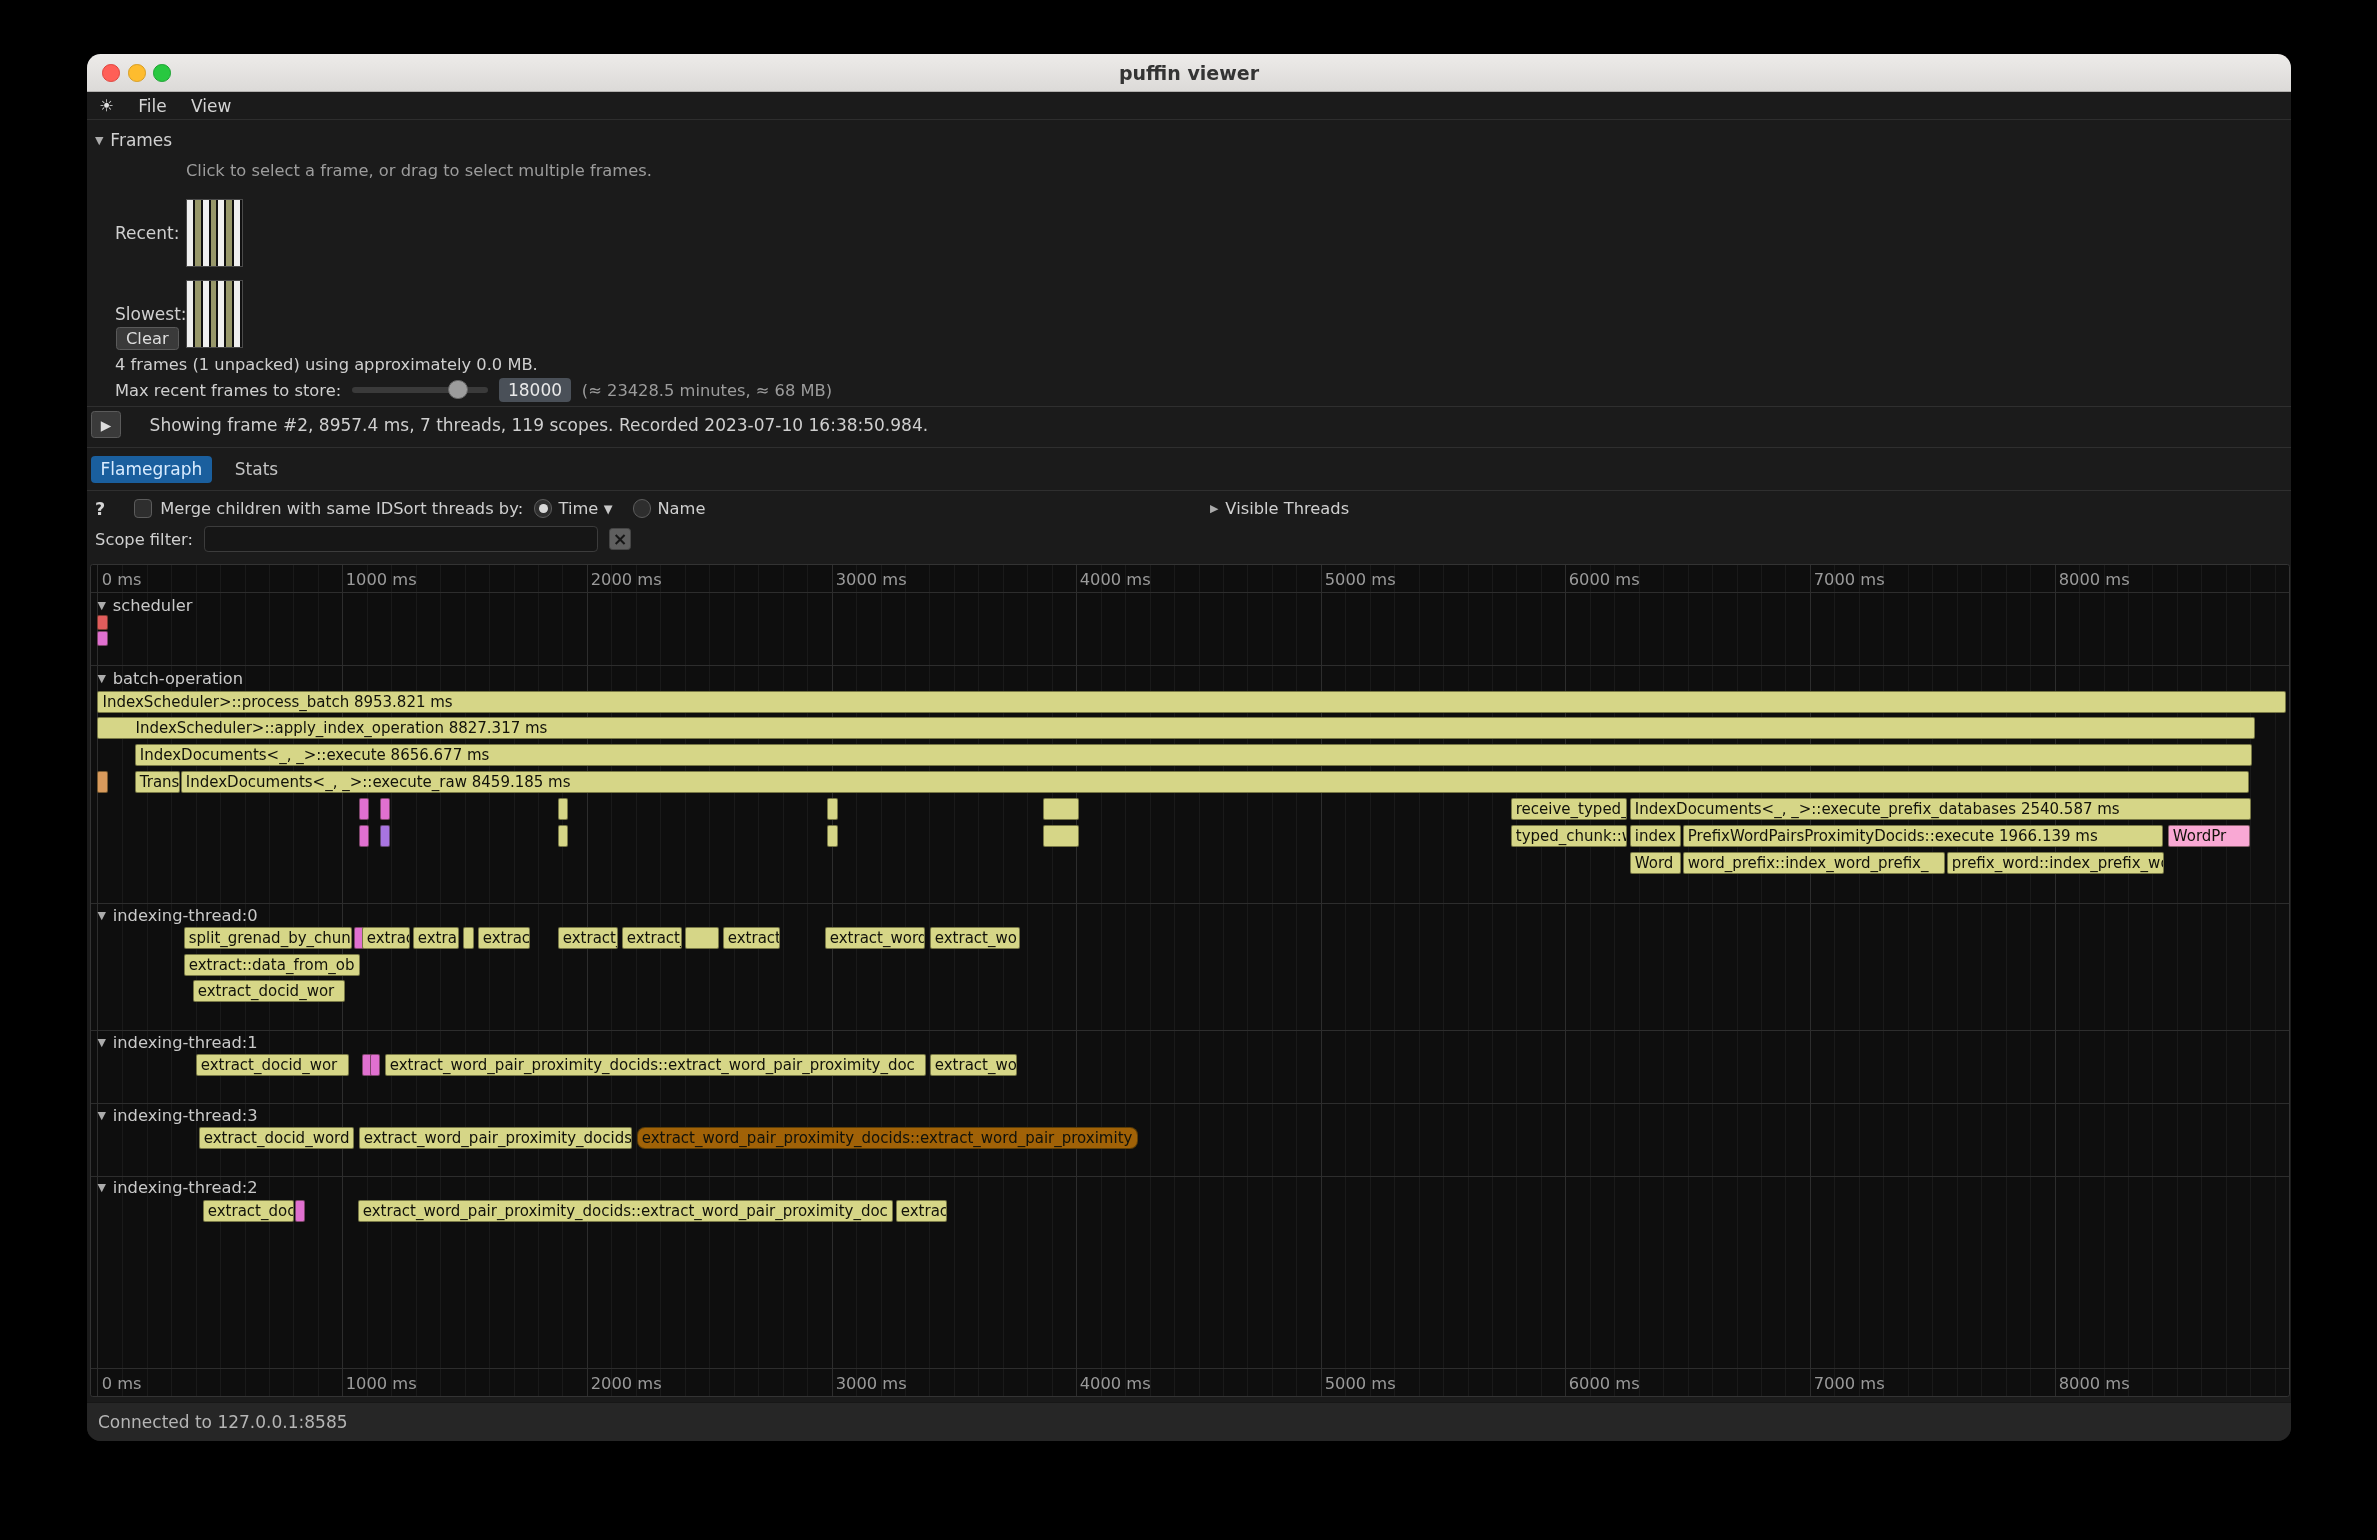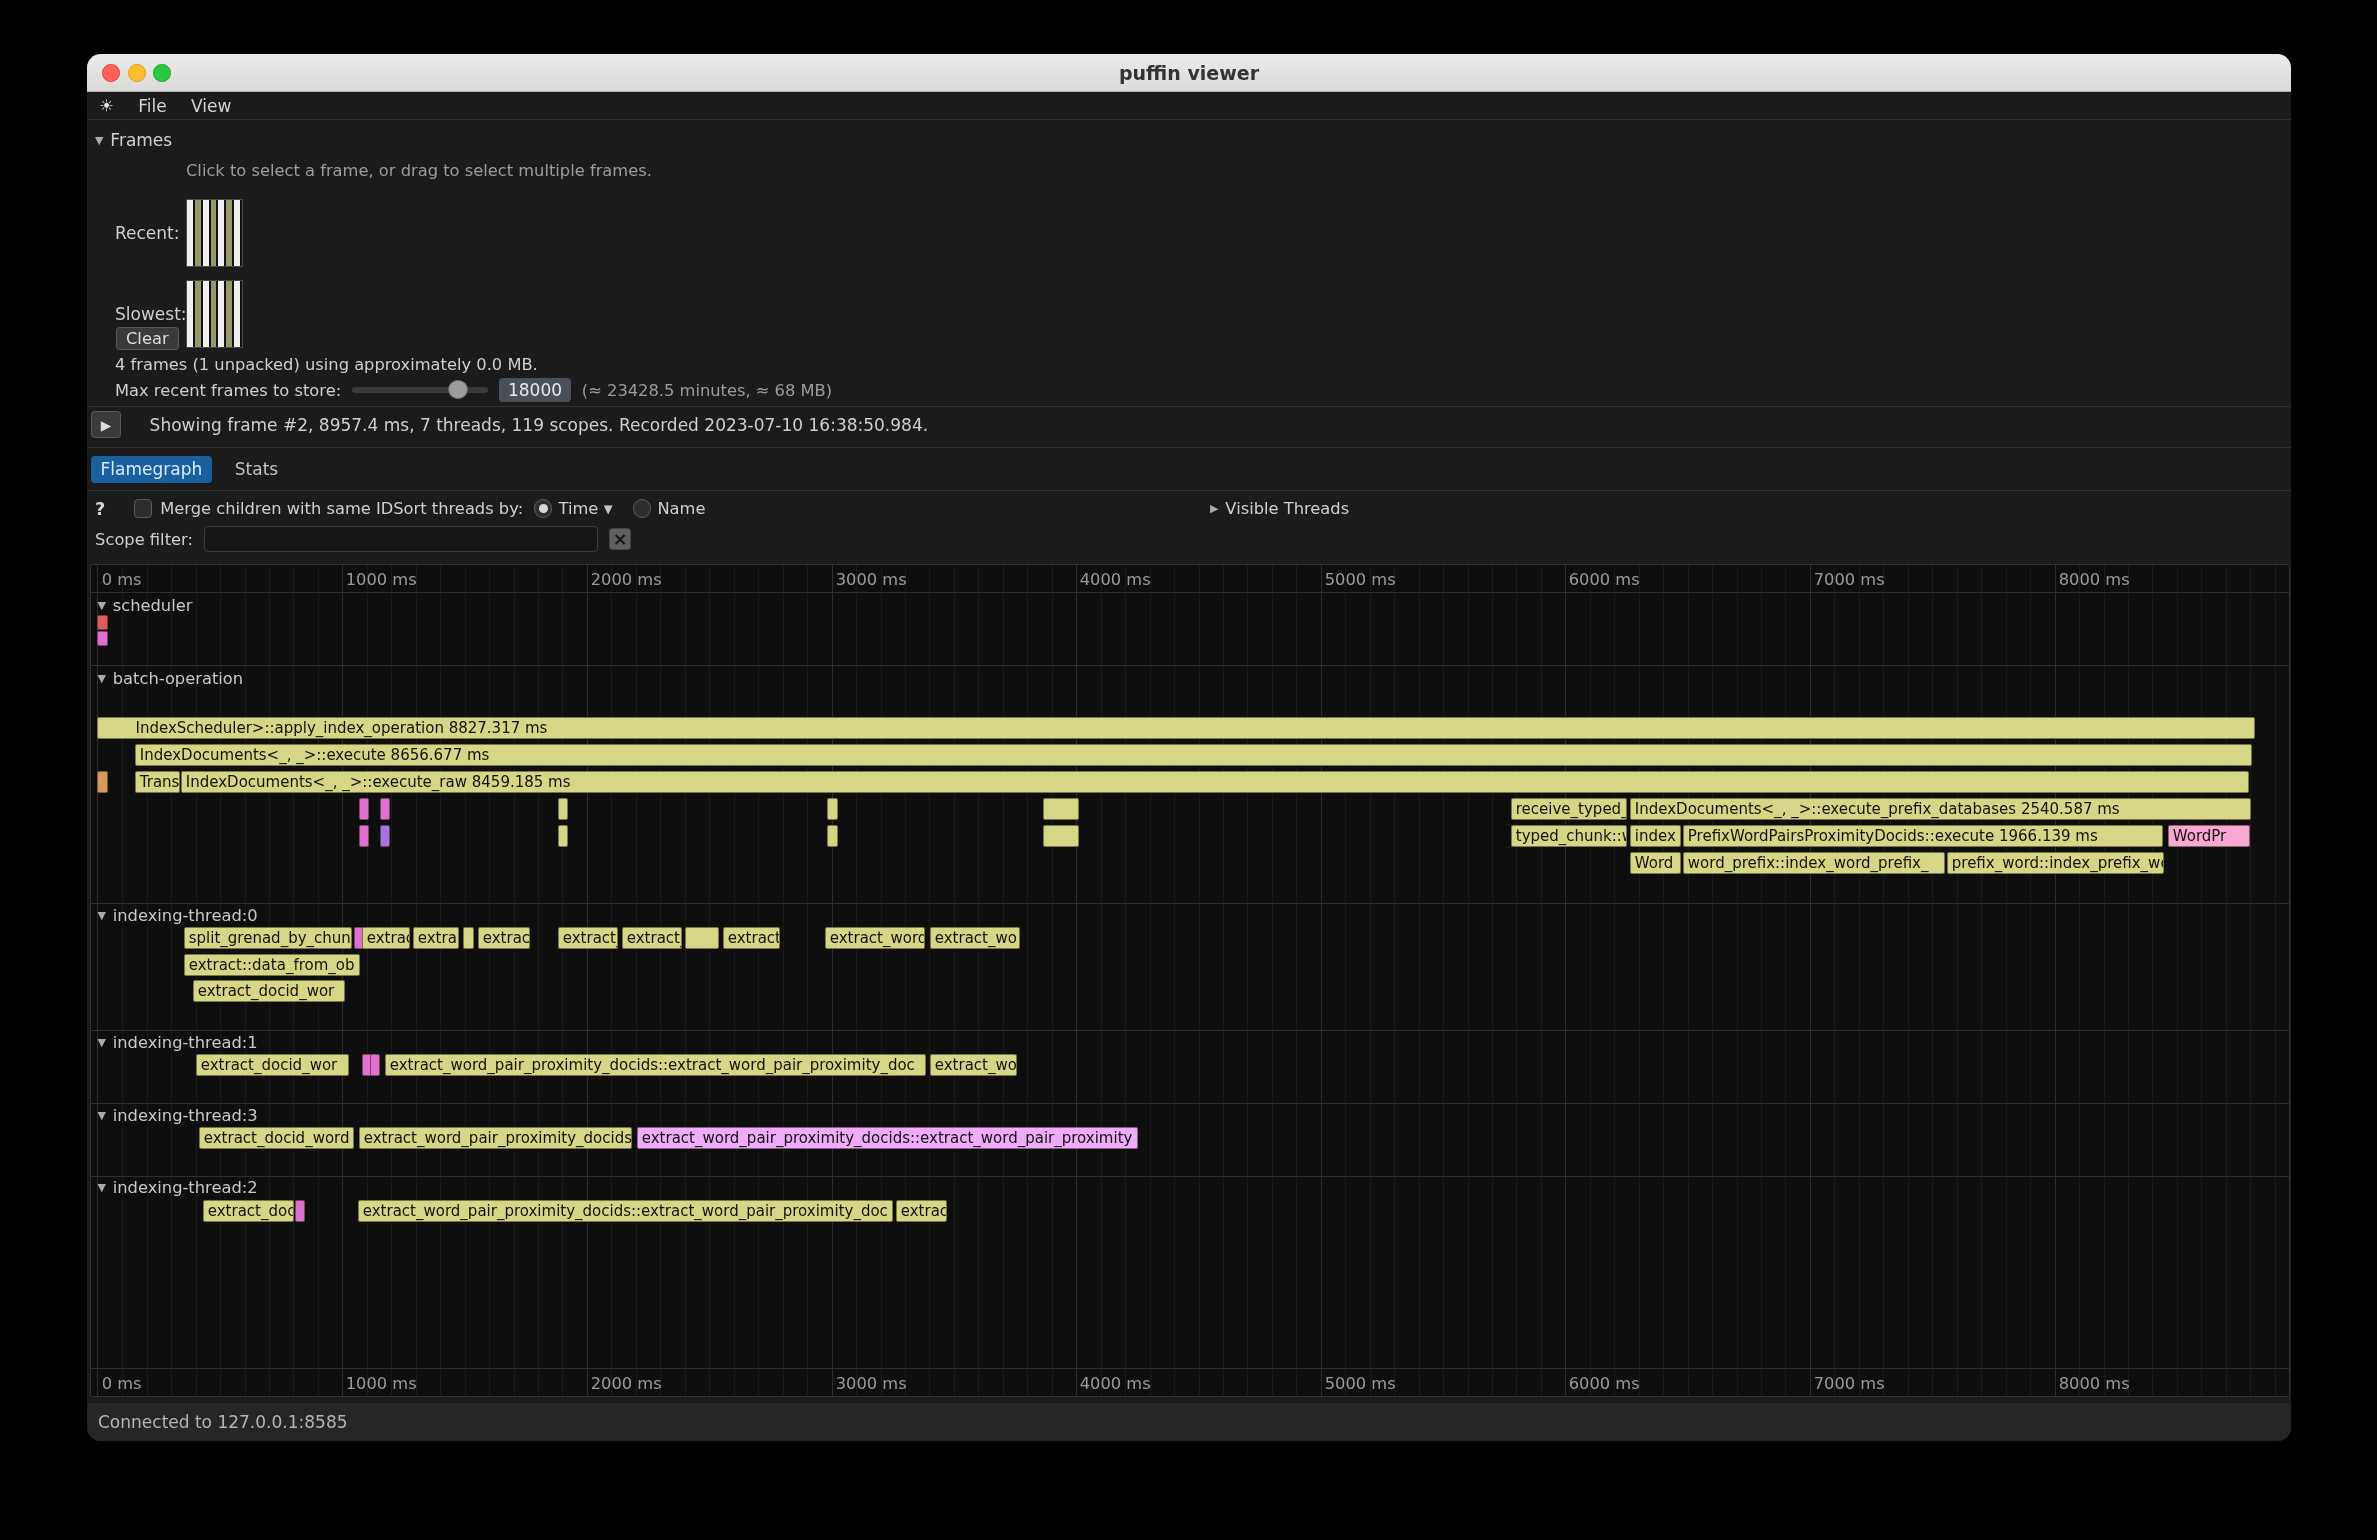--- a/index.html
+++ b/index.html
@@ -317,20 +317,21 @@
       <div class="thread-header" style="top: 31px;">
         <span class="tri">▼</span>
         <span>scheduler</span>
       </div>
       <div class="scope-bar" style="left: 6.8px; width: 1.5px; top: 50px; height: 15px; line-height: 13.6px; background: rgb(224, 92, 92);"></div>
       <div class="scope-bar" style="left: 6.8px; width: 1.5px; top: 66px; height: 15px; line-height: 13.6px; background: rgb(224, 112, 208);"></div>
       <div class="thread-header" style="top: 104px;">
         <span class="tri">▼</span>
         <span>batch-operation</span>
       </div>
+      <div class="scope-bar" style="left: 6.8px; width: 2189px; top: 126px; height: 22.4px; line-height: 21px; background: rgb(214, 214, 135);">IndexScheduler&gt;::process_batch 8953.821 ms</div>
       <div class="scope-bar" style="left: 6.8px; width: 2158px; top: 152px; height: 22.4px; line-height: 21px; background: rgb(214, 214, 135); padding-left: 37px;">IndexScheduler&gt;::apply_index_operation 8827.317 ms</div>
       <div class="scope-bar" style="left: 44px; width: 2117px; top: 179px; height: 22.4px; line-height: 21px; background: rgb(214, 214, 135);">IndexDocuments&lt;_, _&gt;::execute 8656.677 ms</div>
       <div class="scope-bar" style="left: 6.8px; width: 5.4px; top: 206px; height: 22.4px; line-height: 21px; background: rgb(216, 154, 92);"></div>
       <div class="scope-bar" style="left: 44px; width: 45px; top: 206px; height: 22.4px; line-height: 21px; background: rgb(214, 214, 135);">Trans</div>
       <div class="scope-bar" style="left: 90px; width: 2068px; top: 206px; height: 22.4px; line-height: 21px; background: rgb(214, 214, 135);">IndexDocuments&lt;_, _&gt;::execute_raw 8459.185 ms</div>
       <div class="scope-bar" style="left: 268px; width: 5.2px; top: 233px; height: 22.4px; line-height: 21px; background: rgb(224, 112, 208);"></div>
       <div class="scope-bar" style="left: 289px; width: 5.2px; top: 233px; height: 22.4px; line-height: 21px; background: rgb(224, 112, 208);"></div>
       <div class="scope-bar" style="left: 467px; width: 7px; top: 233px; height: 22.4px; line-height: 21px; background: rgb(214, 214, 135);"></div>
       <div class="scope-bar" style="left: 736px; width: 11.3px; top: 233px; height: 22.4px; line-height: 21px; background: rgb(214, 214, 135);"></div>
       <div class="scope-bar" style="left: 952px; width: 36px; top: 233px; height: 22.4px; line-height: 21px; background: rgb(214, 214, 135);"></div>
@@ -374,21 +375,21 @@
       <div class="scope-bar" style="left: 271px; width: 5.4px; top: 489px; height: 22.4px; line-height: 21px; background: rgb(224, 112, 208);"></div>
       <div class="scope-bar" style="left: 279px; width: 7px; top: 489px; height: 22.4px; line-height: 21px; background: rgb(224, 112, 208);"></div>
       <div class="scope-bar" style="left: 294px; width: 541px; top: 489px; height: 22.4px; line-height: 21px; background: rgb(214, 214, 135);">extract_word_pair_proximity_docids::extract_word_pair_proximity_doc</div>
       <div class="scope-bar" style="left: 839px; width: 87px; top: 489px; height: 22.4px; line-height: 21px; background: rgb(214, 214, 135);">extract_wo</div>
       <div class="thread-header" style="top: 541px;">
         <span class="tri">▼</span>
         <span>indexing-thread:3</span>
       </div>
       <div class="scope-bar" style="left: 108px; width: 155px; top: 562px; height: 22.4px; line-height: 21px; background: rgb(214, 214, 135);">extract_docid_word</div>
       <div class="scope-bar" style="left: 268px; width: 273px; top: 562px; height: 22.4px; line-height: 21px; background: rgb(214, 214, 135);">extract_word_pair_proximity_docids</div>
-      <div class="scope-bar" style="left: 546px; width: 501px; top: 562px; height: 22.4px; line-height: 21px; background: #f0abfc;">extract_word_pair_proximity_docids::extract_word_pair_proximity</div>
+      <div class="scope-bar" style="left: 546px; width: 501px; top: 562px; height: 22.4px; line-height: 21px; background: #a16207; border-radius: 8px;">extract_word_pair_proximity_docids::extract_word_pair_proximity</div>
       <div class="thread-header" style="top: 613px;">
         <span class="tri">▼</span>
         <span>indexing-thread:2</span>
       </div>
       <div class="scope-bar" style="left: 112px; width: 91px; top: 635px; height: 22.4px; line-height: 21px; background: rgb(214, 214, 135);">extract_doc</div>
       <div class="scope-bar" style="left: 204px; width: 3.9px; top: 635px; height: 22.4px; line-height: 21px; background: rgb(224, 112, 208);"></div>
       <div class="scope-bar" style="left: 267px; width: 535px; top: 635px; height: 22.4px; line-height: 21px; background: rgb(214, 214, 135);">extract_word_pair_proximity_docids::extract_word_pair_proximity_doc</div>
       <div class="scope-bar" style="left: 805px; width: 51px; top: 635px; height: 22.4px; line-height: 21px; background: rgb(214, 214, 135);">extrac</div>
     </div>
 

